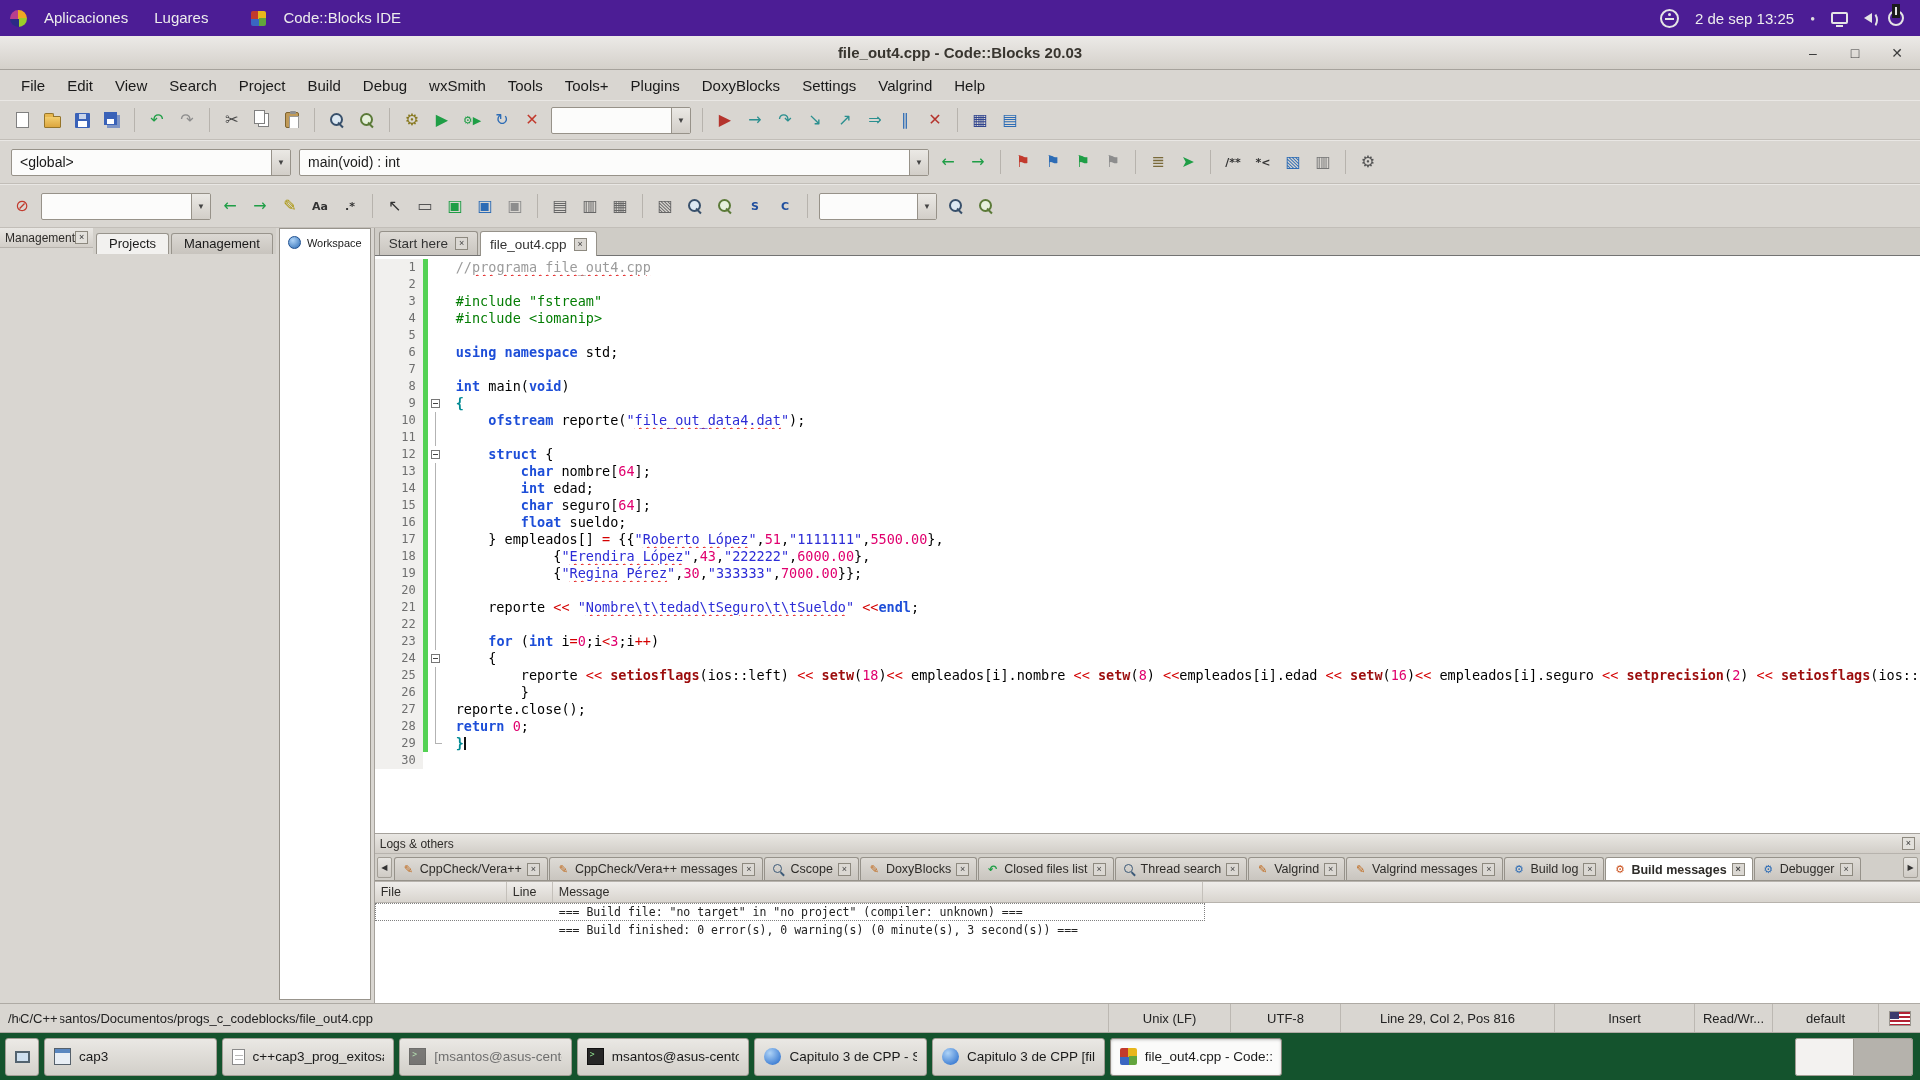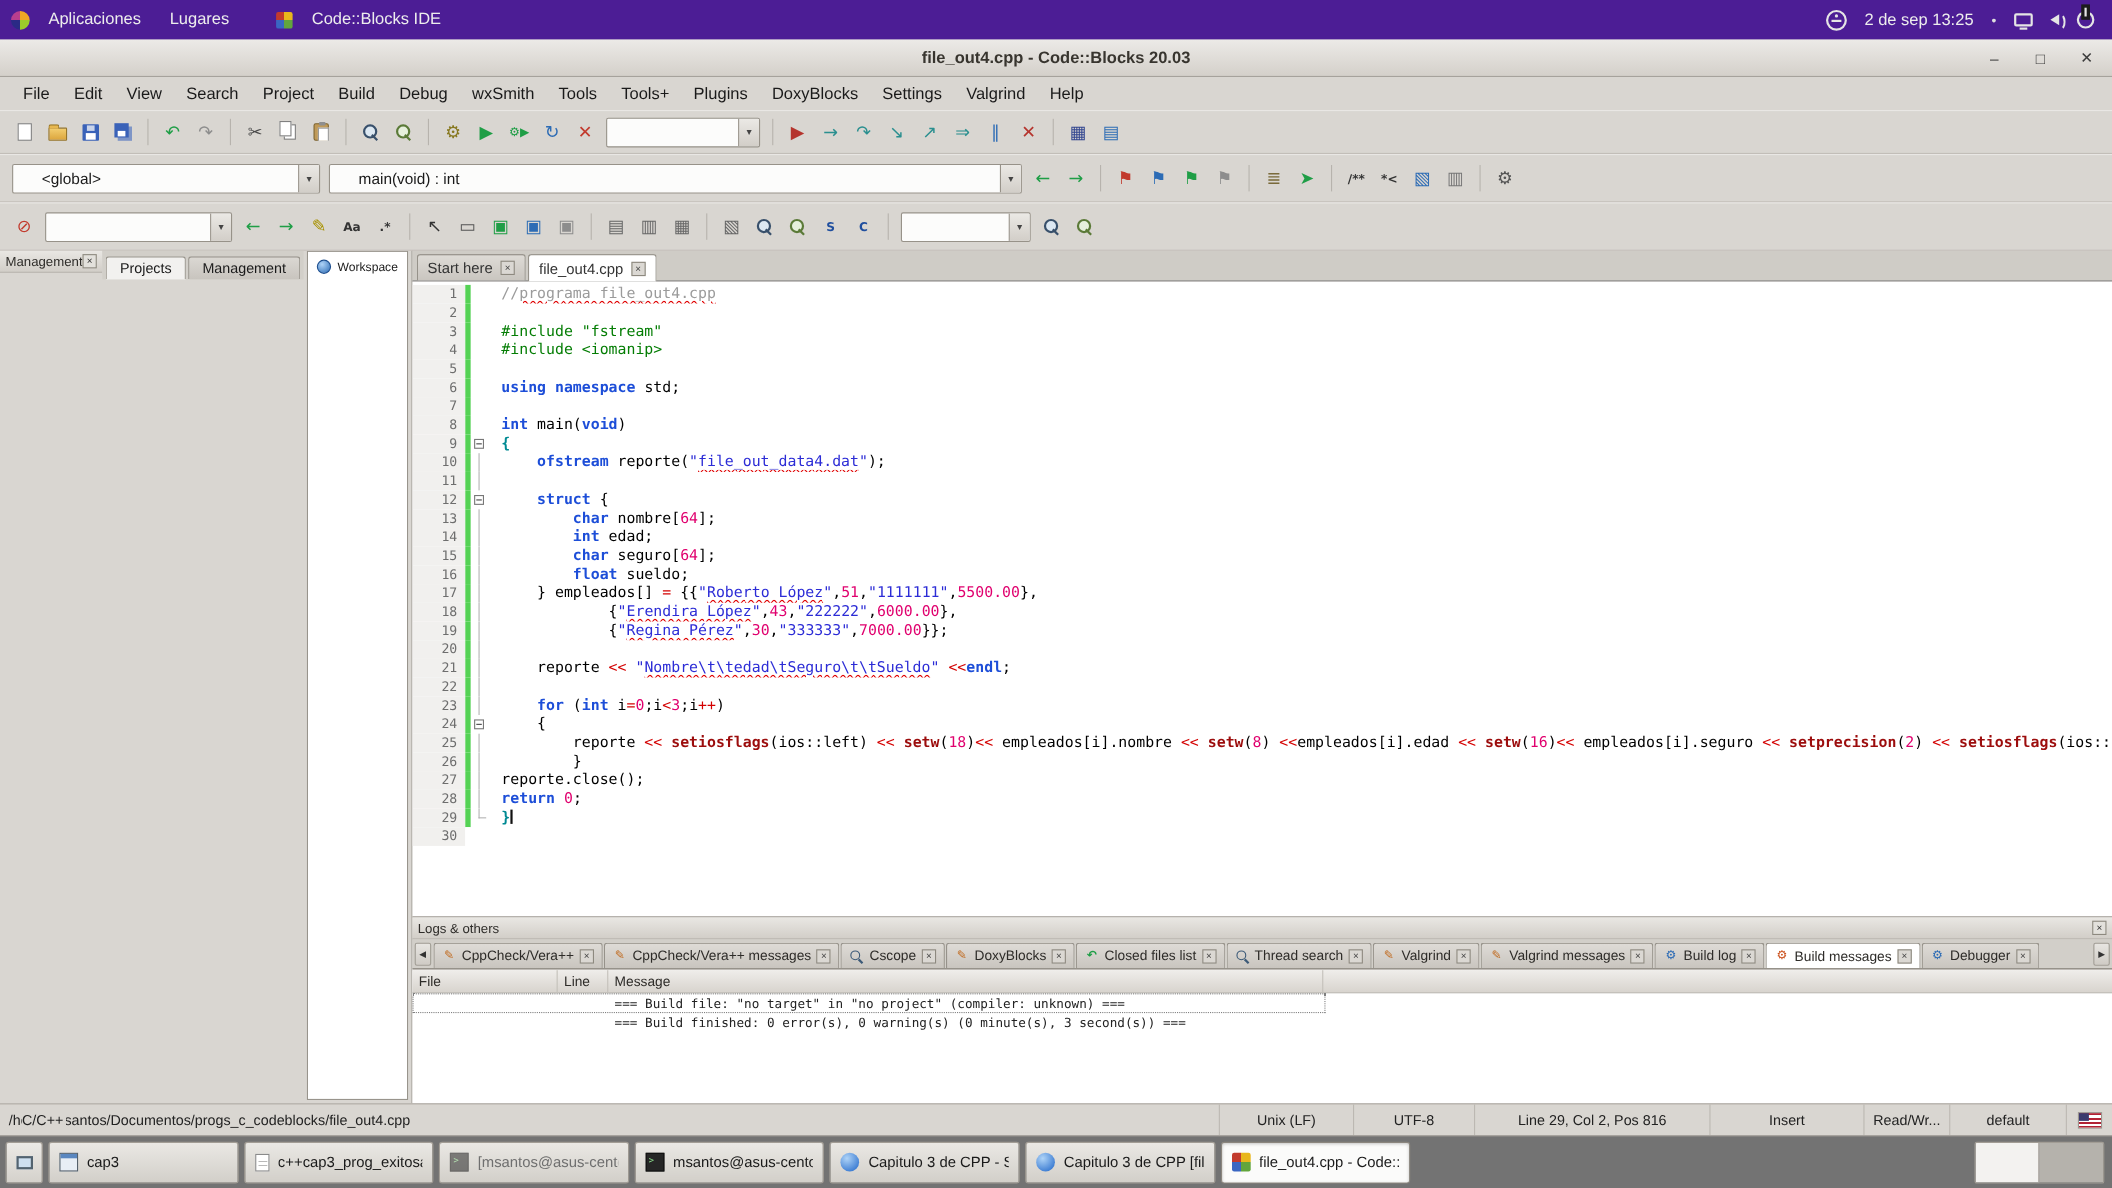--- a/index.html
+++ b/index.html
@@ -34,21 +34,21 @@
 .menubar{flex:0 0 30px;background:#d9d6d1;display:flex;align-items:center;padding-left:10px;font-size:15px}
 .menu-item{padding:5px 11px}
 .toolbar{background:#d9d6d1;border-top:1px solid #e9e7e4;border-bottom:1px solid #c2beb8;display:flex;align-items:center;padding:0 8px;gap:2px}
 #tb1{flex:0 0 40px}#tb2{flex:0 0 44px}#tb3{flex:0 0 44px}
 .tbitems{display:flex;align-items:center;gap:2px}
 .tbtn{width:28px;height:28px;display:flex;align-items:center;justify-content:center;border-radius:3px}
 .gl{font-size:16px;line-height:1;font-family:"DejaVu Sans",sans-serif;white-space:nowrap}
 .gl.sm{font-size:11px;font-weight:bold}
 .tsep{width:1px;height:24px;background:#b7b3ad;margin:0 6px;flex:0 0 1px}
 .combo{height:27px;border:1px solid #979289;background:#fcfcfb;border-radius:2px;display:flex;align-items:center;overflow:hidden;margin:0 3px;flex:0 0 auto}
-.cval{flex:1;padding:0 26px;font-size:14px;white-space:nowrap}
+.cval{flex:1;padding:0 8px;font-size:14px;white-space:nowrap}
 .cinput{flex:1;min-width:0;border:none;outline:none;padding:0 6px;font-size:14px;font-family:inherit;background:transparent}
 .carrow{width:19px;align-self:stretch;border-left:1px solid #979289;background:linear-gradient(#ebe9e5,#d2cec8);display:flex;align-items:center;justify-content:center;font-size:8px;color:#444;flex:0 0 19px}
 
 
 .mi{display:block}
 .ic-page{width:13px;height:16px;background:#fff;border:1px solid #808080}
 .ic-folder{width:17px;height:12px;background:linear-gradient(#f2cd6e,#dca63e);border:1px solid #96752a;border-radius:1px;position:relative;margin-top:3px}
 .ic-folder::before{content:"";position:absolute;left:-1px;top:-4px;width:8px;height:3px;background:#e7b74f;border:1px solid #96752a;border-bottom:none;border-radius:2px 2px 0 0}
 .ic-floppy{width:15px;height:15px;background:#3a62b8;border-radius:1px;position:relative}
 .ic-floppy::before{content:"";position:absolute;left:4px;top:1px;width:7px;height:5px;background:#c9d4ea}
@@ -111,21 +111,21 @@
 .tk.brace{color:#008a93;font-weight:bold}
 .tk.spell{text-decoration:underline wavy #e00000 1px;text-underline-offset:2px}
 .caret{display:inline-block;width:2px;height:13px;background:#111;vertical-align:-2px}
 
 
 .logs{flex:0 0 170px;display:flex;flex-direction:column;border-top:1px solid #a6a29c;background:#d9d6d1}
 .logtabs{flex:0 0 27px;display:flex;align-items:flex-end;background:#d2cfc9;border-bottom:1px solid #96928a;padding:0 2px}
 .scrollbtn{width:15px;height:21px;margin-bottom:2px;display:flex;align-items:center;justify-content:center;font-size:8px;color:#333;border:1px solid #a29e96;background:linear-gradient(#e7e5e1,#cfcbc5);border-radius:2px;flex:0 0 15px}
 .logtab-items{display:flex;align-items:flex-end;gap:1px;flex:1;min-width:0;overflow:hidden;padding:3px 2px 0}
 .logtab{height:23px;display:flex;align-items:center;gap:5px;padding:0 7px;font-size:12.5px;border:1px solid #96928a;border-bottom:none;border-radius:3px 3px 0 0;background:linear-gradient(#dedbd6,#c9c5bf);white-space:nowrap;color:#2e2c29}
-.logtab.active{background:#fff;height:24px;margin-bottom:-1px;font-weight:normal}
+.logtab.active{background:#fff;height:24px;margin-bottom:-1px;font-weight:bold}
 .ti{width:13px;height:13px;display:flex;align-items:center;justify-content:center;font-size:11px;line-height:1;flex:0 0 13px}
 .ti-pencil::before{content:"✎";color:#c06a1e}
 .ti-gearb::before{content:"⚙";color:#2d6cb5}
 .ti-gearr::before{content:"⚙";color:#cc521e}
 .ti-arrow::before{content:"↶";color:#1f9e46;font-weight:bold}
 .ti-mag{position:relative}
 .ti-mag::before{content:"";position:absolute;left:1px;top:1px;width:7px;height:7px;border:1.5px solid #3c5a78;border-radius:50%}
 .ti-mag::after{content:"";position:absolute;right:0;bottom:1px;width:5px;height:1.5px;background:#3c5a78;transform:rotate(45deg)}
 .logtable{flex:1;background:#fff;display:flex;flex-direction:column;min-height:0;border-top:1px solid #b7b3ad}
 .lt-head{display:flex;flex:0 0 21px;align-items:center;background:linear-gradient(#efedea,#d8d4ce);border-bottom:1px solid #b7b3ad;font-size:12.5px;color:#2e2c29}
@@ -139,21 +139,21 @@
 
 .statusbar{flex:0 0 29px;background:#d9d6d1;border-top:1px solid #aeaaa4;display:flex;align-items:center;font-size:13px;color:#222}
 .sb-path{flex:1;min-width:0;position:relative;padding-left:8px;white-space:nowrap;overflow:hidden}
 .sb-lang{position:absolute;left:20px;top:50%;transform:translateY(-50%);background:#d9d6d1;padding-right:2px}
 .sb-cell{border-left:1px solid #bcb8b2;height:100%;display:flex;align-items:center;justify-content:center}
 .w-eol{flex:0 0 122px}.w-enc{flex:0 0 110px}.w-pos{flex:0 0 214px}.w-ins{flex:0 0 140px}.w-rw{flex:0 0 78px}.w-prof{flex:0 0 106px}.w-flag{flex:0 0 42px}
 .flag-us{width:20px;height:13px;position:relative;background:repeating-linear-gradient(180deg,#b22234 0 2px,#fff 2px 4px);box-shadow:0 0 0 1px #9a968f}
 .flag-us::before{content:"";position:absolute;left:0;top:0;width:9px;height:7px;background:#3c3b6e}
 
 
-.taskbar{flex:0 0 48px;background:#737373;border-top:1px solid #aeaaa4;display:flex;align-items:center;padding:0 5px;gap:5px}
+.taskbar{flex:0 0 48px;background:#14532d;border-top:1px solid #aeaaa4;display:flex;align-items:center;padding:0 5px;gap:5px}
 .show-desktop{flex:0 0 34px;height:38px;border:1px solid #a29d95;border-radius:3px;background:linear-gradient(#eceae6,#d4d1cb);display:flex;align-items:center;justify-content:center}
 .taskbar-windows{display:flex;gap:5px;flex:0 1 auto;min-width:0}
 .task{flex:0 1 189px;min-width:0;height:38px;border:1px solid #a29d95;border-radius:3px;background:linear-gradient(#eae8e4,#d2cfc9);display:flex;align-items:center;gap:8px;padding:0 9px;font-size:13.5px}
 .task.active{background:#fbfbfa;box-shadow:inset 0 1px 3px rgba(0,0,0,.22);border-color:#8b867e}
 .tlabel{overflow:hidden;white-space:nowrap;min-width:0}
 .task.minimized .tlabel{color:#6f6f6f}
 .task.minimized .twicon{opacity:.55}
 .twicon{flex:0 0 17px;width:17px;height:17px}
 .twicon.tw-page{flex:0 0 13px;width:13px;height:16px}
 .tw-win{border:1px solid #55606b;background:#e8eef5;position:relative}

